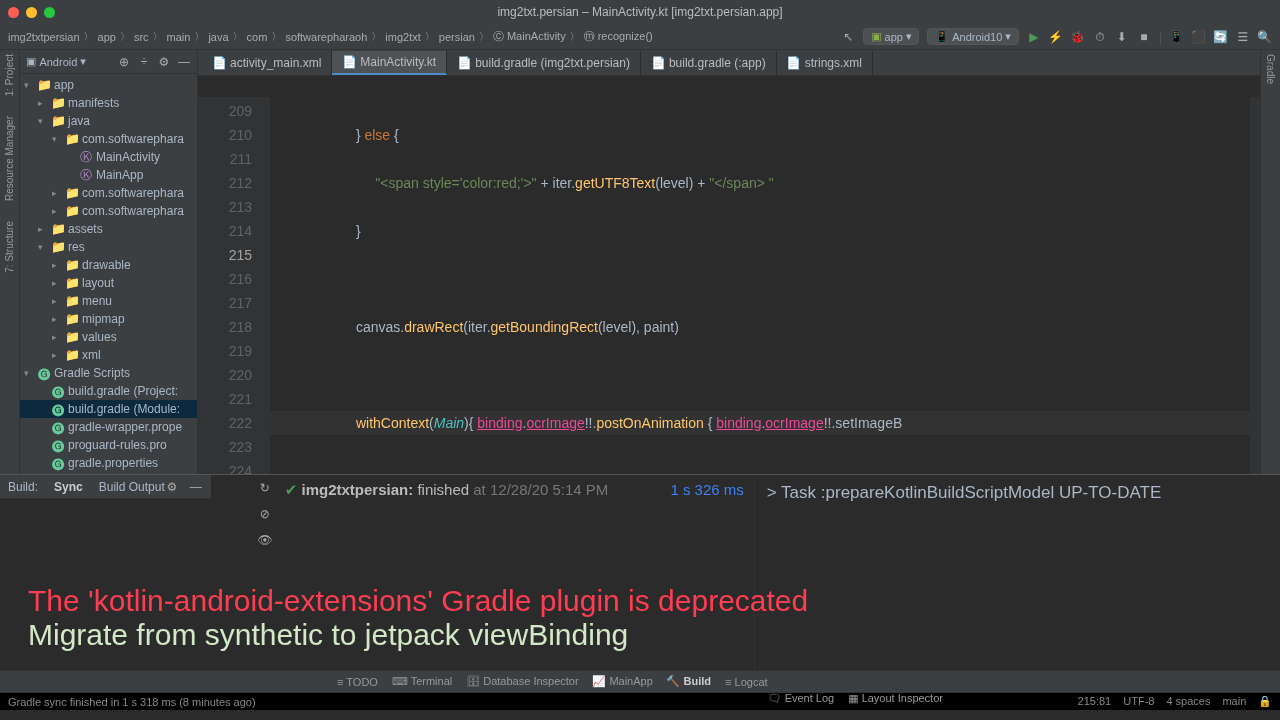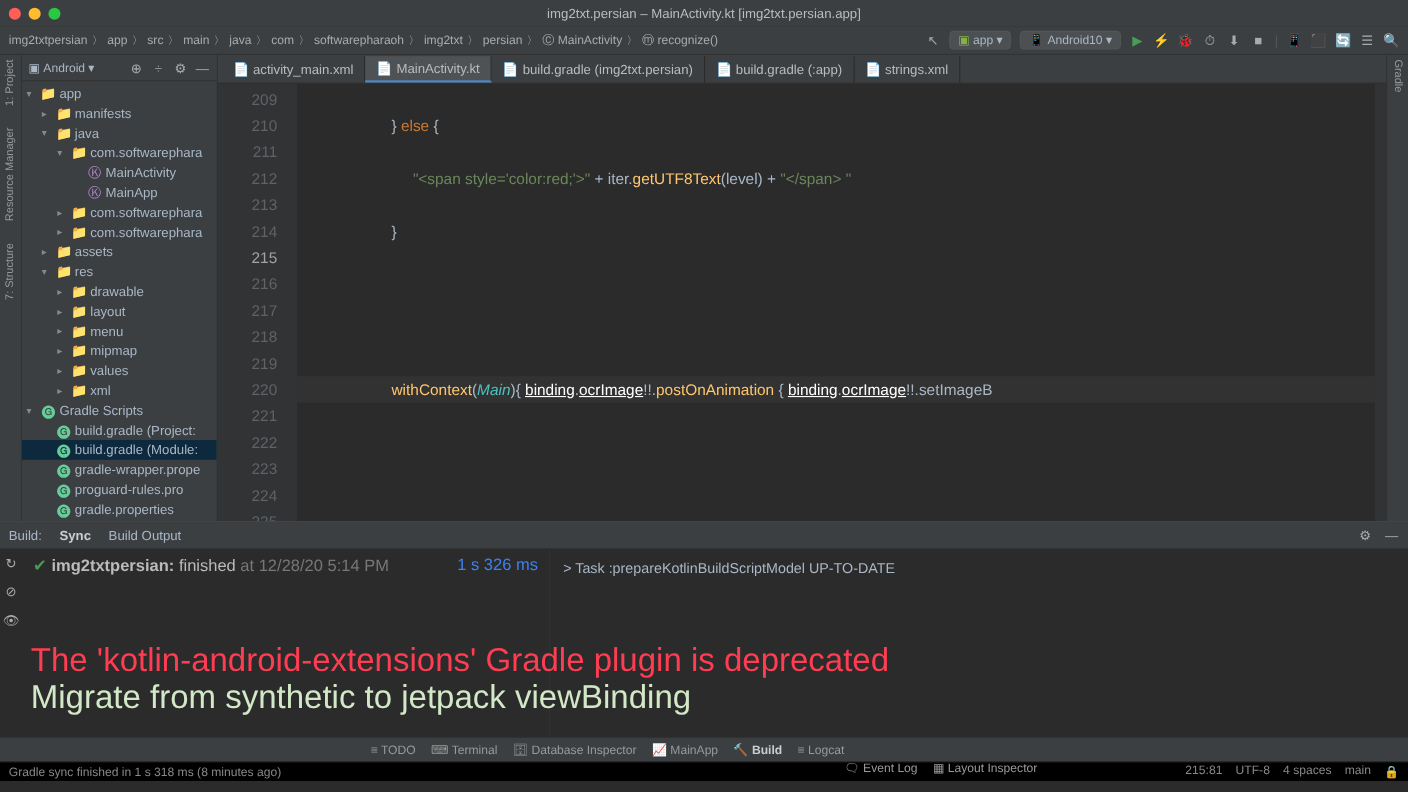--- a/index.html
+++ b/index.html
@@ -36,39 +36,39 @@
 .ind1{padding-left:18px}.ind2{padding-left:32px}.ind3{padding-left:46px}
 .expander{width:10px;color:#888;font-size:9px}
 .ficon{width:14px;text-align:center}
 .folder{color:#9aa7b0}.kfile{color:#b589cc}.gfile{color:#6c9}
 
 .editor-area { flex:1; display:flex; flex-direction:column; }
 .tab-bar { height:26px; background:#3c3f41; border-bottom:1px solid #323232; display:flex; align-items:center; padding-left:4px; }
 .tab { display:flex; align-items:center; padding:0 10px; height:24px; gap:5px; font-size:12px; color:#bbb; border-right:1px solid #2b2b2b; }
 .tab.active { background:#4e5254; border-bottom:2px solid #4a88c7; }
 .tab-icon{width:13px;height:13px;display:inline-block}
-.editor-body { flex:1; display:flex; background:#2b2b2b; font-family:"JetBrains Mono","Menlo",monospace; font-size:14px; position:relative; overflow:hidden; }
+.editor-body { flex:1; display:flex; background:#2b2b2b; font-family:"JetBrains Mono","Menlo",monospace; font-size:14px; position:relative; overflow:hidden;margin-top:21px; }
 .gutter { width:72px; background:#313335; color:#606366; text-align:right; padding:2px 18px 2px 4px; line-height:24px; }
 .gutter div { height:24px; }
 .gutter .hl { color:#a4a3a3; }
 .code-col { flex:1; padding:2px 0; line-height:24px; white-space:pre; }
 .code-line { height:24px; padding-left:12px; }
 .code-line.hl { background:#323232; }
 .kw{color:#cc7832}.str{color:#6a8759}.fc{color:#ffc66d}.par{color:#4fc1c0;font-style:italic}
-.mem{color:#ffffff}
+.mem{color:#ec4899}
 .und{text-decoration:underline}
 .stripe { width:10px; background:#313335; }
 
-.build-panel { height:196px; background:#2b2b2b; border-top:1px solid #555; display:flex; flex-direction:column; position:relative; }
+.build-panel { height:196px; background:#2b2b2b; border-top:1px solid #555; display:flex; flex-direction:row; position:relative;gap:44px; }
 .build-hdr { height:24px; background:#3c3f41; display:flex; align-items:center; padding:0 8px; justify-content:space-between; border-bottom:1px solid #323232; font-size:12px; }
 .build-hdr-l { display:flex; gap:16px; }
 .build-body { flex:1; display:flex; }
 .build-left { width:20px; display:flex; flex-direction:column; align-items:center; gap:12px; padding-top:6px; }
 .build-tree { width:480px; padding:6px 10px; font-size:15px; color:#bbb; border-right:1px solid #323232; }
-.build-out { flex:1; padding:6px 12px; font-family:"Menlo",monospace; font-size:13px; line-height:24px; }
+.build-out { flex:1; padding:6px 12px; font-family:"Menlo",monospace; font-size:17px; line-height:24px; }
 .overlay-text { position:absolute; left:28px; bottom:18px; font-family:Georgia,serif; }
 .overlay-1 { font-size:30px; color:#ff3d52; font-weight:500; }
 .overlay-2 { font-size:30px; color:#d2e8c6; font-weight:400; }
 
 .bottom-bar { height:22px; background:#3c3f41; border-top:1px solid #323232; display:flex; align-items:center; justify-content:center; padding:0 8px; font-size:11px; color:#999; }
 .bottom-l { display:flex; gap:14px; align-items:center; }
 .bottom-r { display:flex; gap:14px; align-items:center;margin-top:34px; }
 .status-bar { height:18px; background:#000000; display:flex; align-items:center; justify-content:space-between; padding:0 8px; font-size:11px; color:#888; border-top:1px solid #323232; }
 .status-r { display:flex; gap:12px; }
 .bold{font-weight:700;color:#ccc}
@@ -315,20 +315,21 @@
           <div>222</div>
           <div>223</div>
           <div>224</div>
           <div>225</div>
         </div>
       <div class="code-col">
 <div class="code-line">                   } <span class="kw">else</span><span> {</span></div>
 <div class="code-line">                        <span class="str">"&lt;span style='color:red;'&gt;"</span><span> + iter.</span><span class="fc">getUTF8Text</span><span>(level) + </span><span class="str">"&lt;/span&gt; "</span></div>
 <div class="code-line">                   <span>}</span></div>
 <div class="code-line"> </div>
+<div class="code-line">                   <span>canvas.</span><span class="fc">drawRect</span><span>(iter.</span><span class="fc">getBoundingRect</span><span>(level), paint)</span></div>
 <div class="code-line"> </div>
 <div class="code-line hl">                   <span class="fc">withContext</span><span>(</span><span class="par">Main</span><span>){ </span><span class="mem und">binding</span><span>.</span><span class="mem und">ocrImage</span><span>!!.</span><span class="fc">postOnAnimation</span><span> { </span><span class="mem und">binding</span><span>.</span><span class="mem und">ocrImage</span><span>!!.setImageB</span></div>
 <div class="code-line"> </div>
 
 
 
 
 
 
 

